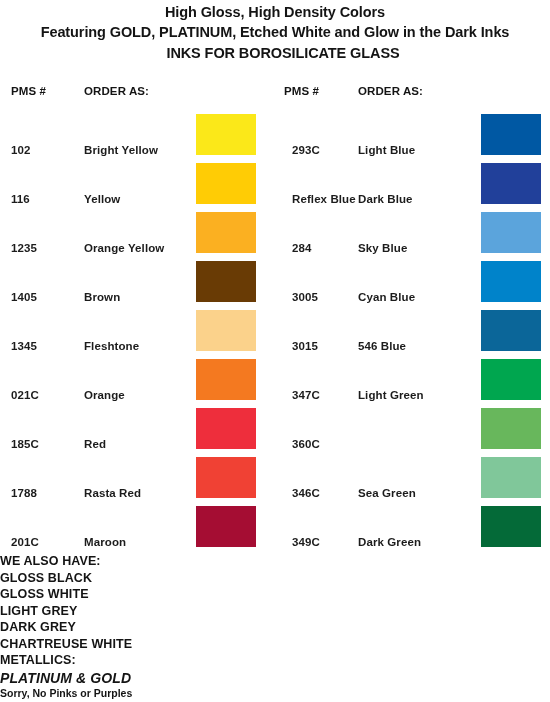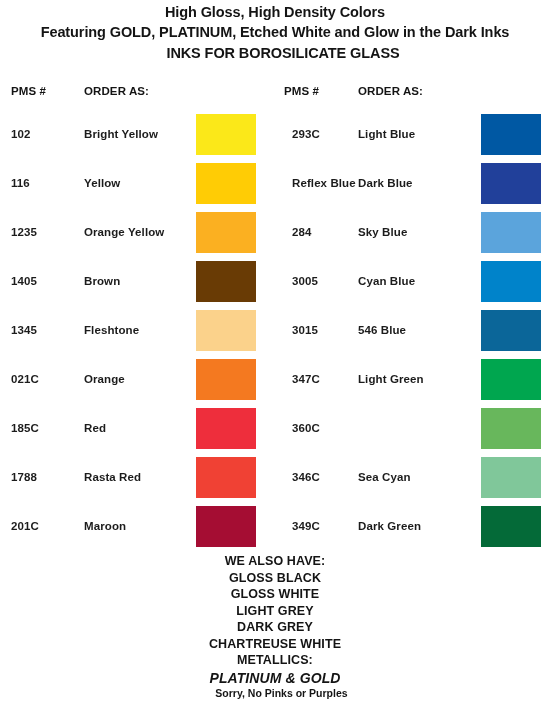--- a/index.html
+++ b/index.html
@@ -68,21 +68,21 @@
   .col-left  { left: 0px;   width: 275px; }
   .col-right { left: 275px; width: 275px; }
 
   .row {
     position: relative;
     height: 49px;
   }
   .cell-pms,
   .cell-order {
     position: absolute;
-    top: 0;
+    top: 16px;
     height: 41px;
     line-height: 41px;
     font-size: 11.5px;
     font-weight: bold;
     color: #1c1c1c;
     letter-spacing: 0.1px;
     white-space: nowrap;
   }
   .col-left  .cell-pms   { left: 11px;  }
   .col-left  .cell-order { left: 84px;  }
@@ -97,39 +97,38 @@
   }
   .col-left  .swatch { left: 196px; }
   .col-right .swatch { left: 206px; }
 
   
   .footer {
     position: absolute;
     top: 553px;
     left: 0;
     width: 550px;
-    text-align: center;
+    text-align: left;
   }
   .foot-line {
     font-weight: bold;
     color: #141414;
     font-size: 12.5px;
     line-height: 1.32;
     letter-spacing: 0.1px;
     white-space: nowrap;
   }
   .foot-metal {
     font-style: italic;
     font-size: 14px;
   }
   .foot-note {
     font-size: 10.5px;
     font-weight: bold;
     letter-spacing: 0px;
-    padding-left: 13px;
   }
 </style>
 </head>
 <body>
 
 <div class="titles">
   <div class="title-line title-1">High Gloss, High Density Colors</div>
   <div class="title-line title-2">Featuring GOLD, PLATINUM, Etched White and Glow in the Dark Inks</div>
   <div class="title-line title-3">INKS FOR BOROSILICATE GLASS</div>
 </div>
@@ -219,21 +218,21 @@
         <div class="cell-pms">347C</div>
         <div class="cell-order">Light Green</div>
         <div class="swatch" style="background: rgb(0, 166, 79);"></div>
       </div>
       <div class="row">
         <div class="cell-pms">360C</div>
         <div class="swatch" style="background: rgb(104, 183, 92);"></div>
       </div>
       <div class="row">
         <div class="cell-pms">346C</div>
-        <div class="cell-order">Sea Cyan</div>
+        <div class="cell-order">Sea Green</div>
         <div class="swatch" style="background: rgb(128, 199, 154);"></div>
       </div>
       <div class="row">
         <div class="cell-pms">349C</div>
         <div class="cell-order">Dark Green</div>
         <div class="swatch" style="background: rgb(4, 106, 56);"></div>
       </div>
     </div>
 </div>
 

